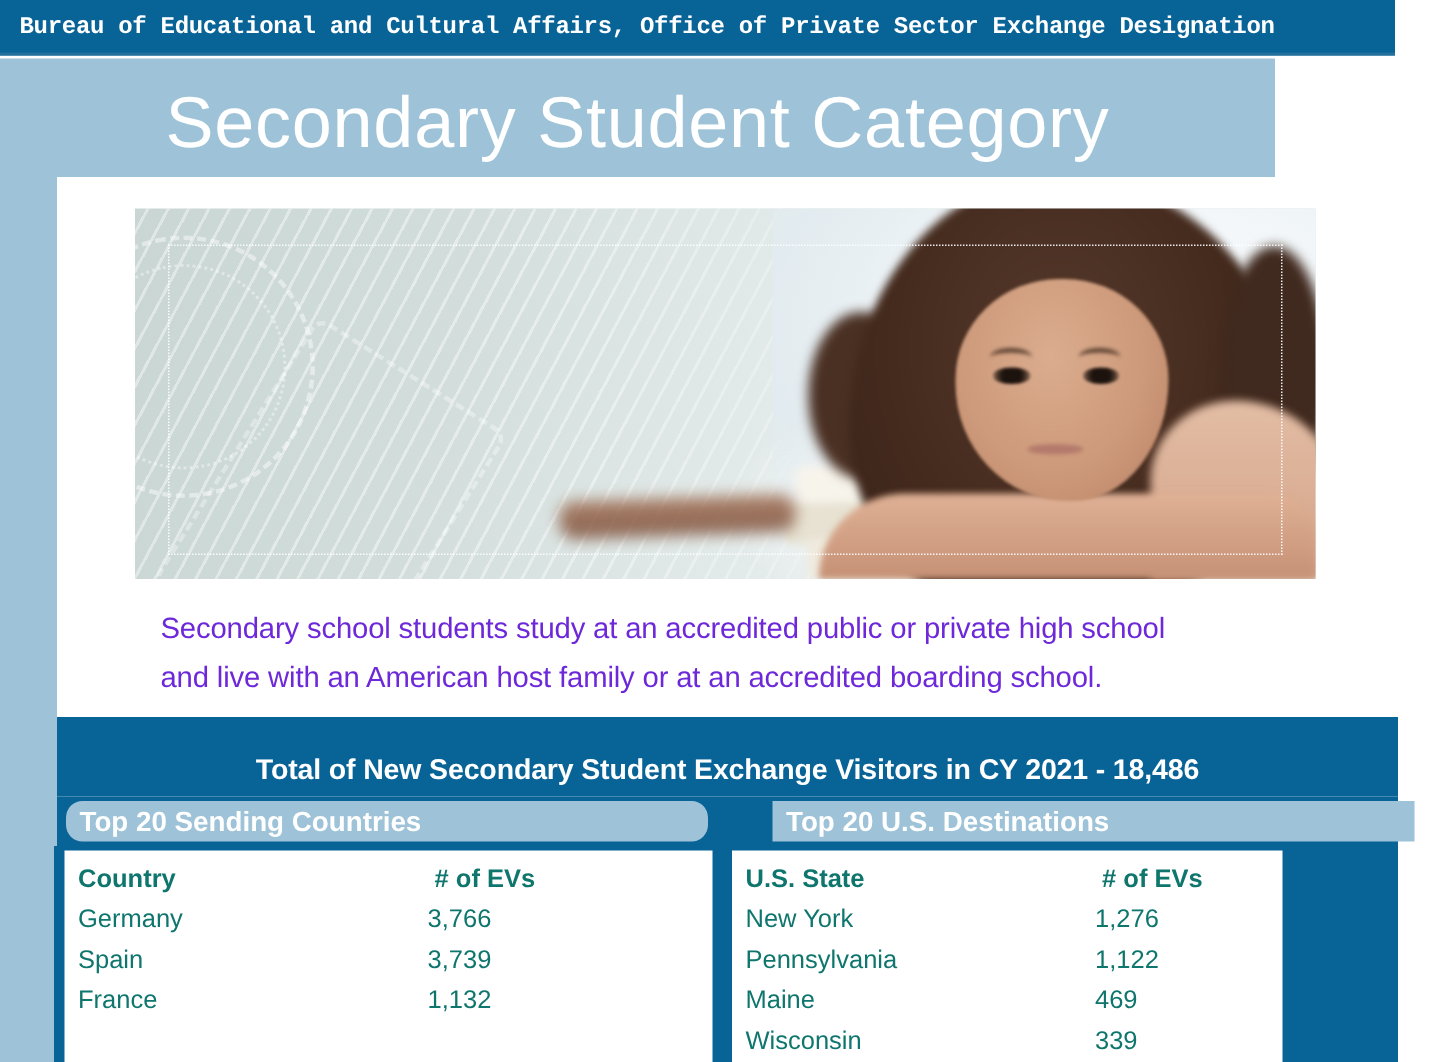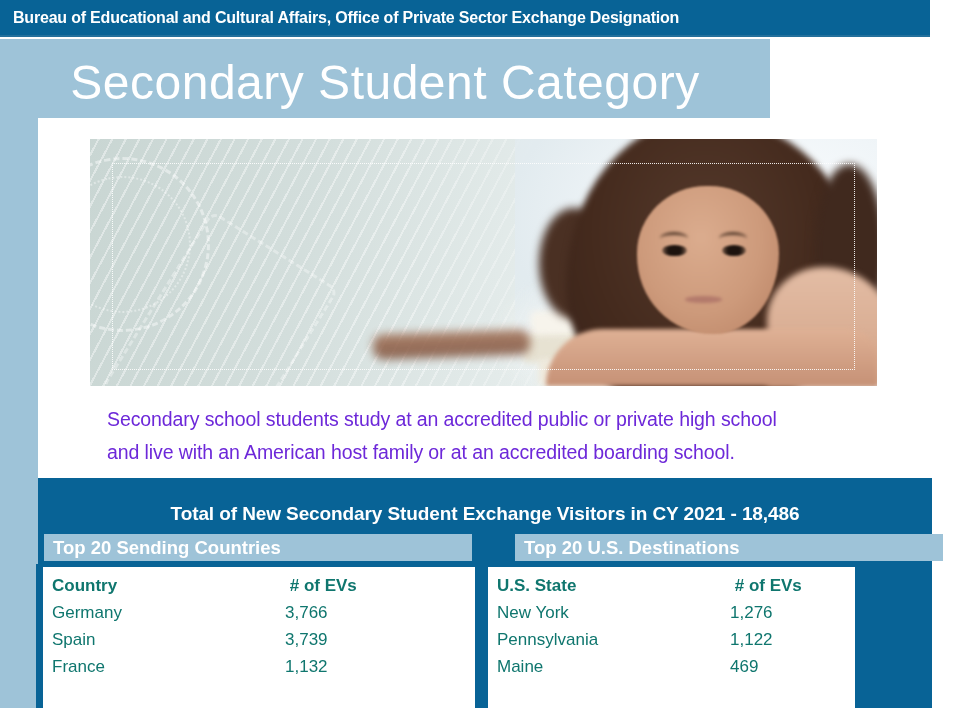--- a/index.html
+++ b/index.html
@@ -8,29 +8,30 @@
   #page {
     position:relative; width:966px; height:708px;
     background:#ffffff; overflow:hidden;
   }
 
   
   .top-bar {
     position:absolute; left:0; top:0; width:930px; height:37px;
     background:#086396; display:flex; align-items:center;
     border-bottom:2px solid #23709c;
+    font-family:Liberation Mono, monospace;
   }
   .top-bar span {
     color:#ffffff; font-weight:bold; font-size:16px; padding-left:13px;
     letter-spacing:-0.2px; white-space:nowrap;
   }
 
   
   .title-band {
-    position:absolute; left:0; top:39px; width:770px; height:79px;
+    position:absolute; left:0; top:39px; width:850px; height:79px;
     background:#9ec3d8; display:flex; align-items:center; justify-content:center;
   }
   .title-band h1 {
     color:#ffffff; font-size:48px; font-weight:400; letter-spacing:0.5px;
     padding-top:8px; white-space:nowrap;
   }
 
   
   .left-stripe {
     position:absolute; left:0; top:118px; width:38px; height:590px;
@@ -109,21 +110,21 @@
   
   .subheader {
     position:absolute; left:38px; top:531px; width:894px; height:33px;
     background:#086396;
   }
   .subcell {
     position:absolute; top:3px; bottom:3px; background:#9ec3d8;
     display:flex; align-items:center; padding-left:9px;
     color:#ffffff; font-weight:bold; font-size:18.5px;
   }
-  .subcell.left  { left:6px;  width:428px; }
+  .subcell.left  { left:6px;  width:428px;border-radius:11px; }
   .subcell.right { left:477px; width:428px; }
 
   
   .tables {
     position:absolute; left:36px; top:564px; width:896px; height:144px;
     background:#086396;
   }
   .tpanel { position:absolute; top:3px; bottom:0; background:#ffffff; }
   .tpanel.left  { left:7px;   width:432px; }
   .tpanel.right { left:452px; width:367px; }
@@ -205,18 +206,19 @@
     <div class="tpanel right">
       <div class="dtable">
         <div class="trow thead">
           <span class="tcell c0">U.S. State</span>
           <span class="tcell c1"># of EVs</span>
         </div>
         <div>
             <div class="trow"><span class="tcell c0">New York</span><span class="tcell c1">1,276</span></div>
             <div class="trow"><span class="tcell c0">Pennsylvania</span><span class="tcell c1">1,122</span></div>
             <div class="trow"><span class="tcell c0">Maine</span><span class="tcell c1">469</span></div>
+            <div class="trow"><span class="tcell c0">Wisconsin</span><span class="tcell c1">339</span></div>
           </div>
       </div>
     </div>
   </div>
 
 </div>
 
 </body></html>

